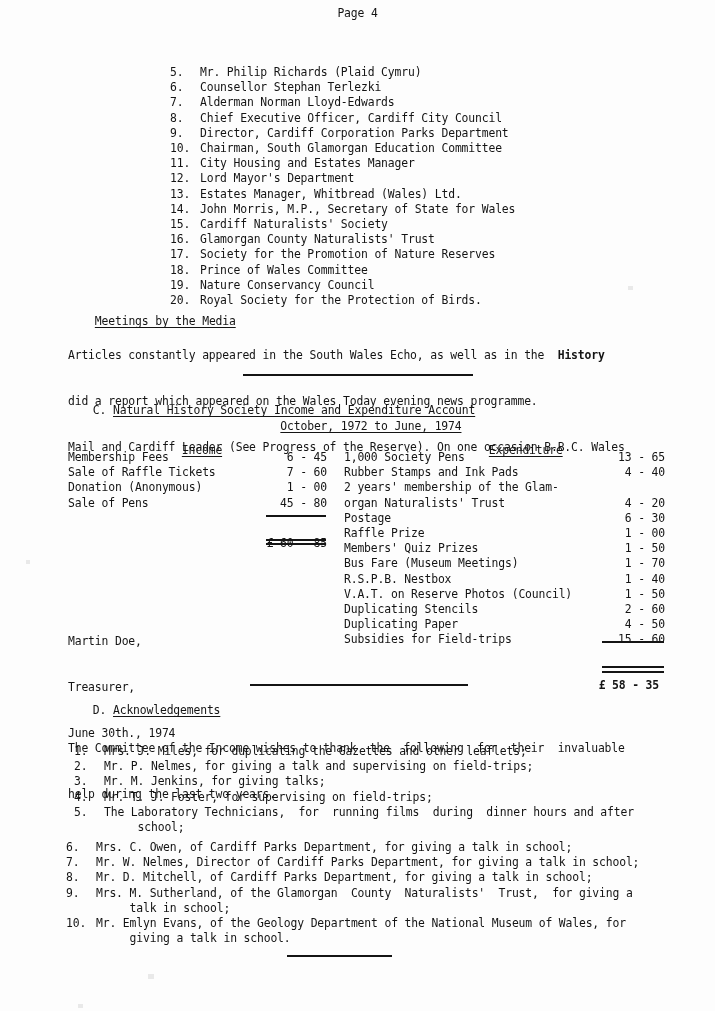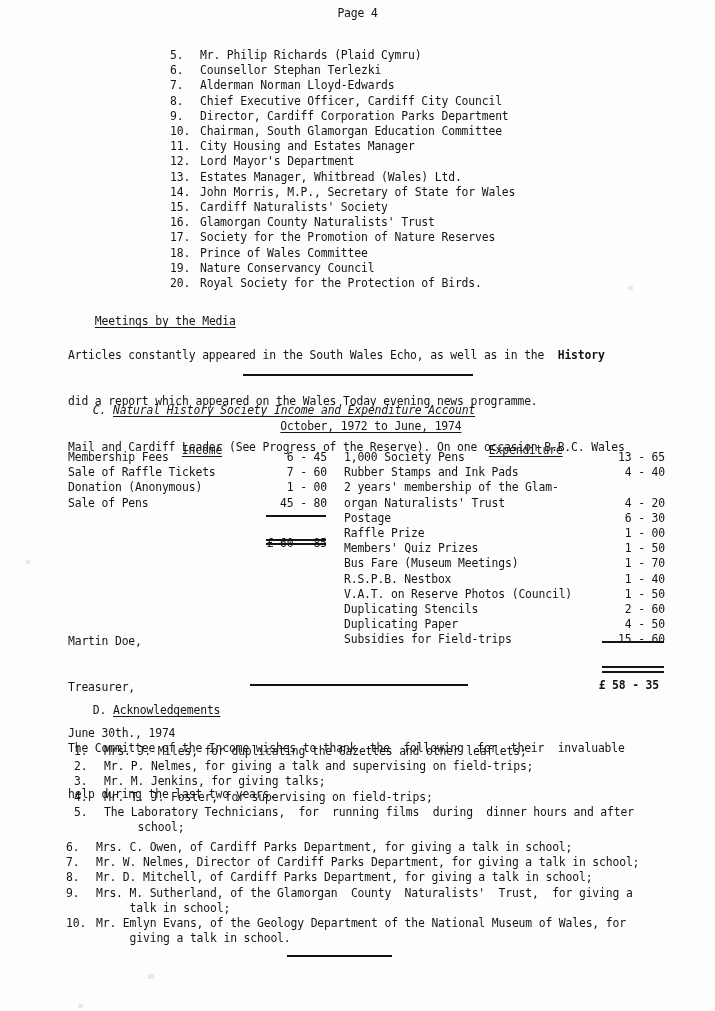--- a/index.html
+++ b/index.html
@@ -41,41 +41,41 @@
     left: 0; right: 0; top: 6px;
     text-align: center;
   }
   #report-title {
     left: 0; right: 0; top: 26px;
     text-align: center;
   }
 
   
   #society-list {
-    left: 170px; top: 48px;
+    left: 170px; top: 65px;
   }
   .soc-row { display: block; white-space: pre; }
   .soc-num { display: inline-block; width: 30px; }
 
   
   #media-heading { left: 68px; top: 299px; }
   #media-body { left: 68px; top: 318px; width: 615px; }
 
   
   .dashrule {
     position: absolute;
     height: 2px;
     background: #141414;
   }
   #sep-c  { left: 243px; top: 374px; width: 230px; }
   #sep-d  { left: 250px; top: 684px; width: 218px; }
   #sep-end{ left: 287px; top: 955px; width: 105px; }
 
   
-  #acct-heading-1 { left: 66px; top: 388px; font-style: italic; }
+  #acct-heading-1 { left: 66px; top: 388px; }
   #acct-heading-2 { left: 0; right: 0; top: 404px; text-align: center; }
   #income-hdr { left: 155px; top: 428px; }
   #expend-hdr { left: 462px; top: 428px; }
 
   #income-table { left: 68px; top: 450px; }
   #expend-table { left: 344px; top: 450px; }
 
   .row { display: block; white-space: pre; position: relative; height: 15.2px; }
   .lbl { display: inline-block; }
   .amt { position: absolute; white-space: pre; }

